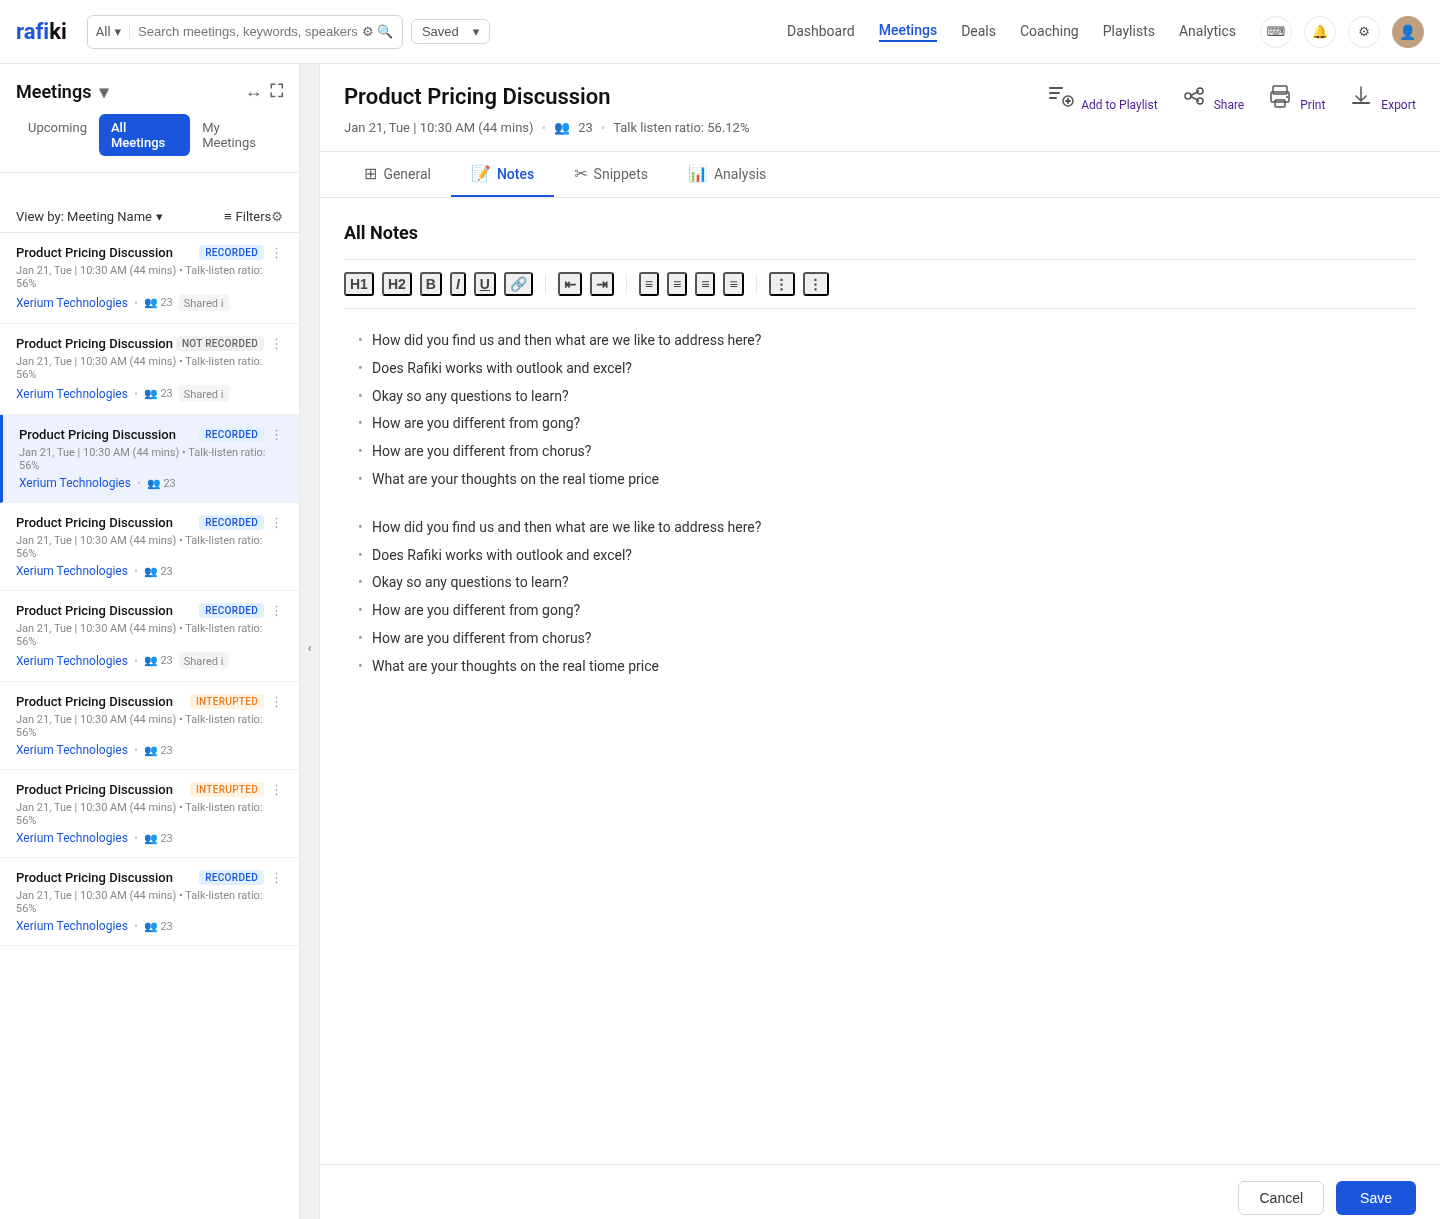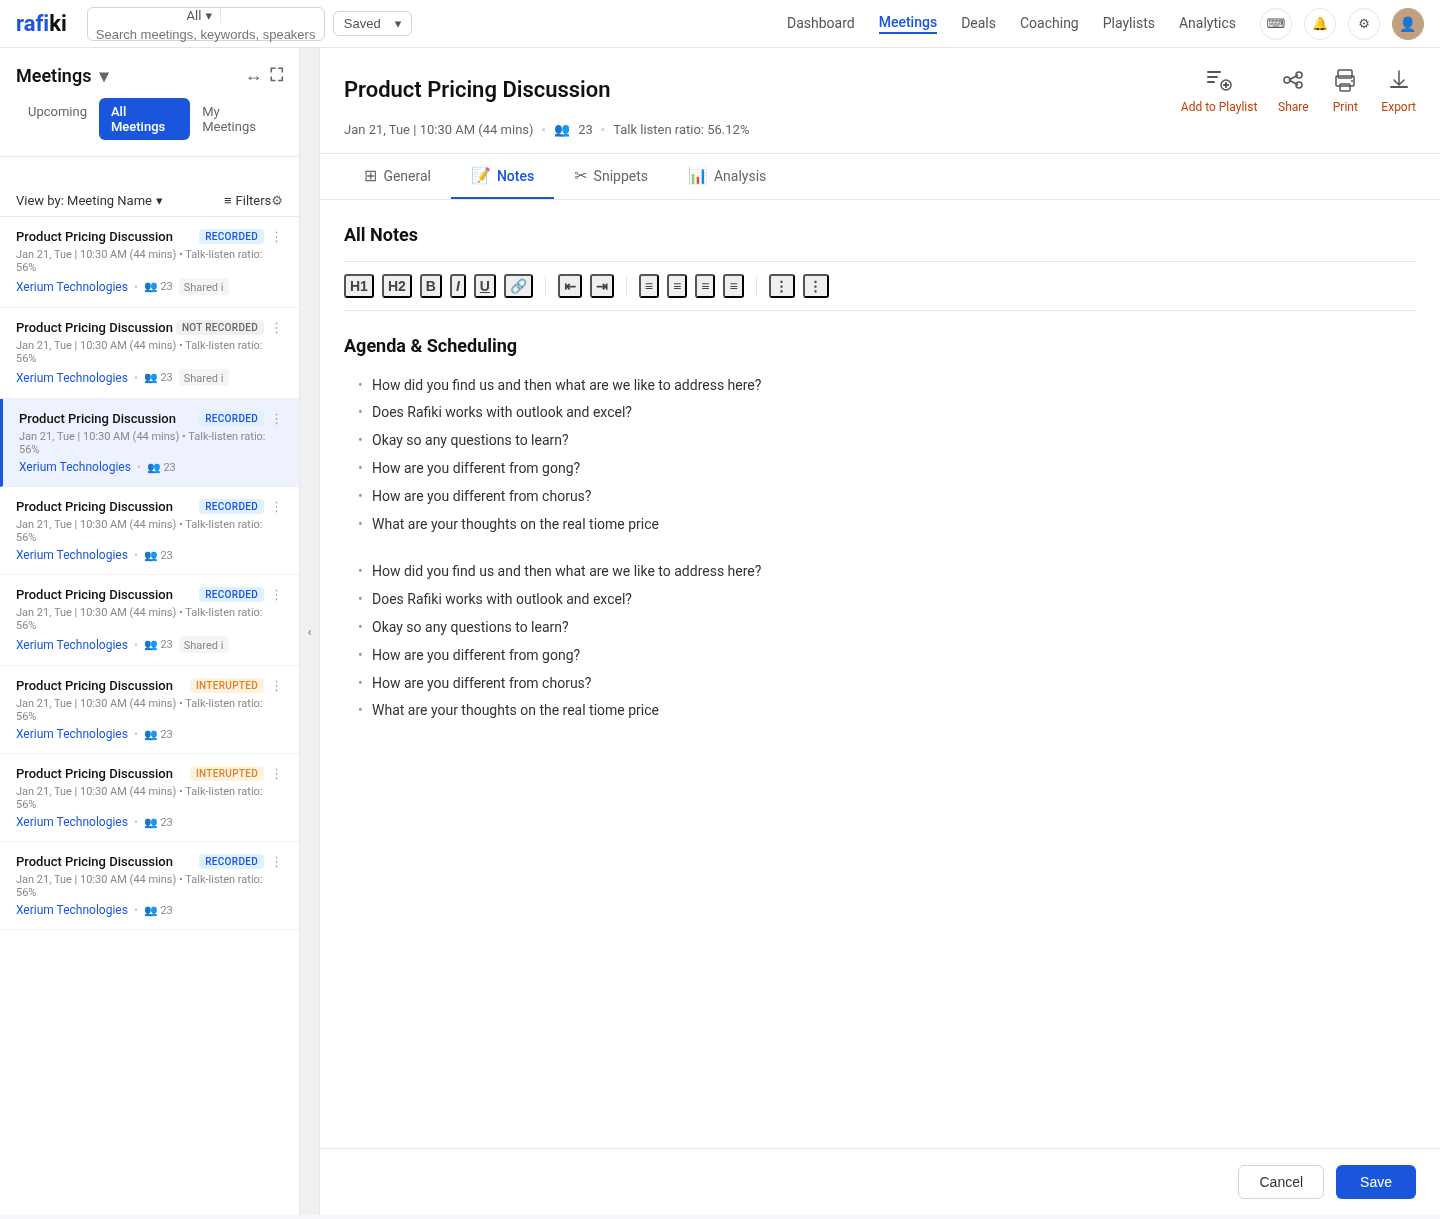--- a/index.html
+++ b/index.html
@@ -1,25 +1,25 @@
 <!DOCTYPE html>
 <html><head>
   <meta charset="utf-8">
   <style>
     * { box-sizing: border-box; margin: 0; padding: 0; }
     body { font-family: -apple-system, BlinkMacSystemFont, 'Segoe UI', Roboto, sans-serif; font-size: 13px; color: #333; background: #f5f6fa; height: 1219px; overflow: hidden; }
 
     
     .top-nav {
       display: flex; align-items: center; background: #fff; border-bottom: 1px solid #e5e7eb;
-      height: 48px; padding: 0 16px; gap: 8px;
+      height: 64px; padding: 0 16px; gap: 8px;
     }
     .logo { display: flex; align-items: center; font-size: 22px; font-weight: 700; color: #1a56db; margin-right: 12px; }
     .logo span { color: #111; }
-    .search-area { display: flex; align-items: center; border: 1px solid #d1d5db; border-radius: 6px; padding: 0 8px; background: #fff; height: 34px; gap: 4px; flex-direction: column; }
+    .search-area { display: flex; align-items: center; border: 1px solid #d1d5db; border-radius: 6px; padding: 0 8px; background: #fff; height: 34px; gap: 4px; }
     .search-dropdown { display: flex; align-items: center; gap: 4px; font-size: 13px; color: #555; border-right: 1px solid #e5e7eb; padding-right: 8px; margin-right: 4px; cursor: pointer; }
     .search-input { border: none; outline: none; font-size: 13px; color: #555; width: 220px; background: transparent; }
     .search-icon-btn { color: #666; cursor: pointer; }
     .filter-icon { cursor: pointer; color: #666; }
     .saved-btn { display: flex; align-items: center; gap: 14px; border: 1px solid #d1d5db; border-radius: 6px; padding: 4px 10px; font-size: 13px; cursor: pointer; background: #fff; color: #555; }
     .nav-links { display: flex; align-items: center; gap: 24px; margin-left: auto; }
     .nav-link { font-size: 14px; color: #555; cursor: pointer; text-decoration: none; padding-bottom: 2px; }
     .nav-link.active { color: #1a56db; border-bottom: 2px solid #1a56db; font-weight: 500; }
     .nav-icons { display: flex; align-items: center; gap: 12px; margin-left: 16px; }
     .nav-icon-btn { width: 32px; height: 32px; display: flex; align-items: center; justify-content: center; border-radius: 50%; cursor: pointer; color: #555; border: 1px solid #e5e7eb; background: #fff; }
@@ -53,21 +53,21 @@
     .shared-badge { font-size: 11px; color: #888; background: #f5f5f5; border-radius: 4px; padding: 1px 5px; }
     .more-btn { color: #999; cursor: pointer; }
     .people-icon { display: inline-flex; align-items: center; font-size: 11px; color: #888; gap: 2px; }
 
     
     .content-area { flex: 1; display: flex; flex-direction: column; overflow: hidden; }
     .content-header { background: #fff; border-bottom: 1px solid #e5e7eb; padding: 16px 24px; }
     .meeting-title-row { display: flex; align-items: center; justify-content: space-between; margin-bottom: 8px; }
     .meeting-main-title { font-size: 22px; font-weight: 600; color: #111; }
     .header-actions { display: flex; align-items: center; gap: 20px; }
-    .header-action { display: flex; flex-direction: column; align-items: center; gap: 4px; cursor: pointer; color: #c2410c; font-size: 12px; }
+    .header-action { display: flex; flex-direction: row; align-items: flex-end; gap: 4px; cursor: pointer; color: #4c1d95; font-size: 12px; }
     .header-action-icon { width: 32px; height: 32px; display: flex; align-items: center; justify-content: center; color: #555; }
     .meeting-sub-meta { display: flex; align-items: center; gap: 8px; font-size: 13px; color: #666; }
     .dot { color: #ccc; }
 
     
     .content-tabs { display: flex; border-bottom: 1px solid #e5e7eb; background: #fff; padding: 0 24px; }
     .content-tab { display: flex; align-items: center; gap: 6px; padding: 12px 20px; font-size: 14px; color: #666; cursor: pointer; border-bottom: 2px solid transparent; }
     .content-tab.active { color: #1a56db; border-bottom: 2px solid #1a56db; font-weight: 500; }
     .content-tab-icon { font-size: 16px; }
 
@@ -397,21 +397,20 @@
         <div class="toolbar-sep"></div>
         <button class="toolbar-btn">≡</button>
         <button class="toolbar-btn">≡</button>
         <button class="toolbar-btn">≡</button>
         <button class="toolbar-btn">≡</button>
         <div class="toolbar-sep"></div>
         <button class="toolbar-btn">⋮</button>
         <button class="toolbar-btn">⋮</button>
       </div>
       <div class="notes-content">
-        <div class="notes-h2">Agenda &amp; Scheduling</div>
         <ul class="notes-list" id="agenda-list">
             <li>How did you find us and then what are we like to address here?</li>
             <li>Does Rafiki works with outlook and excel?</li>
             <li>Okay so any questions to learn?</li>
             <li>How are you different from gong?</li>
             <li>How are you different from chorus?</li>
             <li>What are your thoughts on the real tiome price</li>
           </ul>
 
         <div class="speaker-section">

